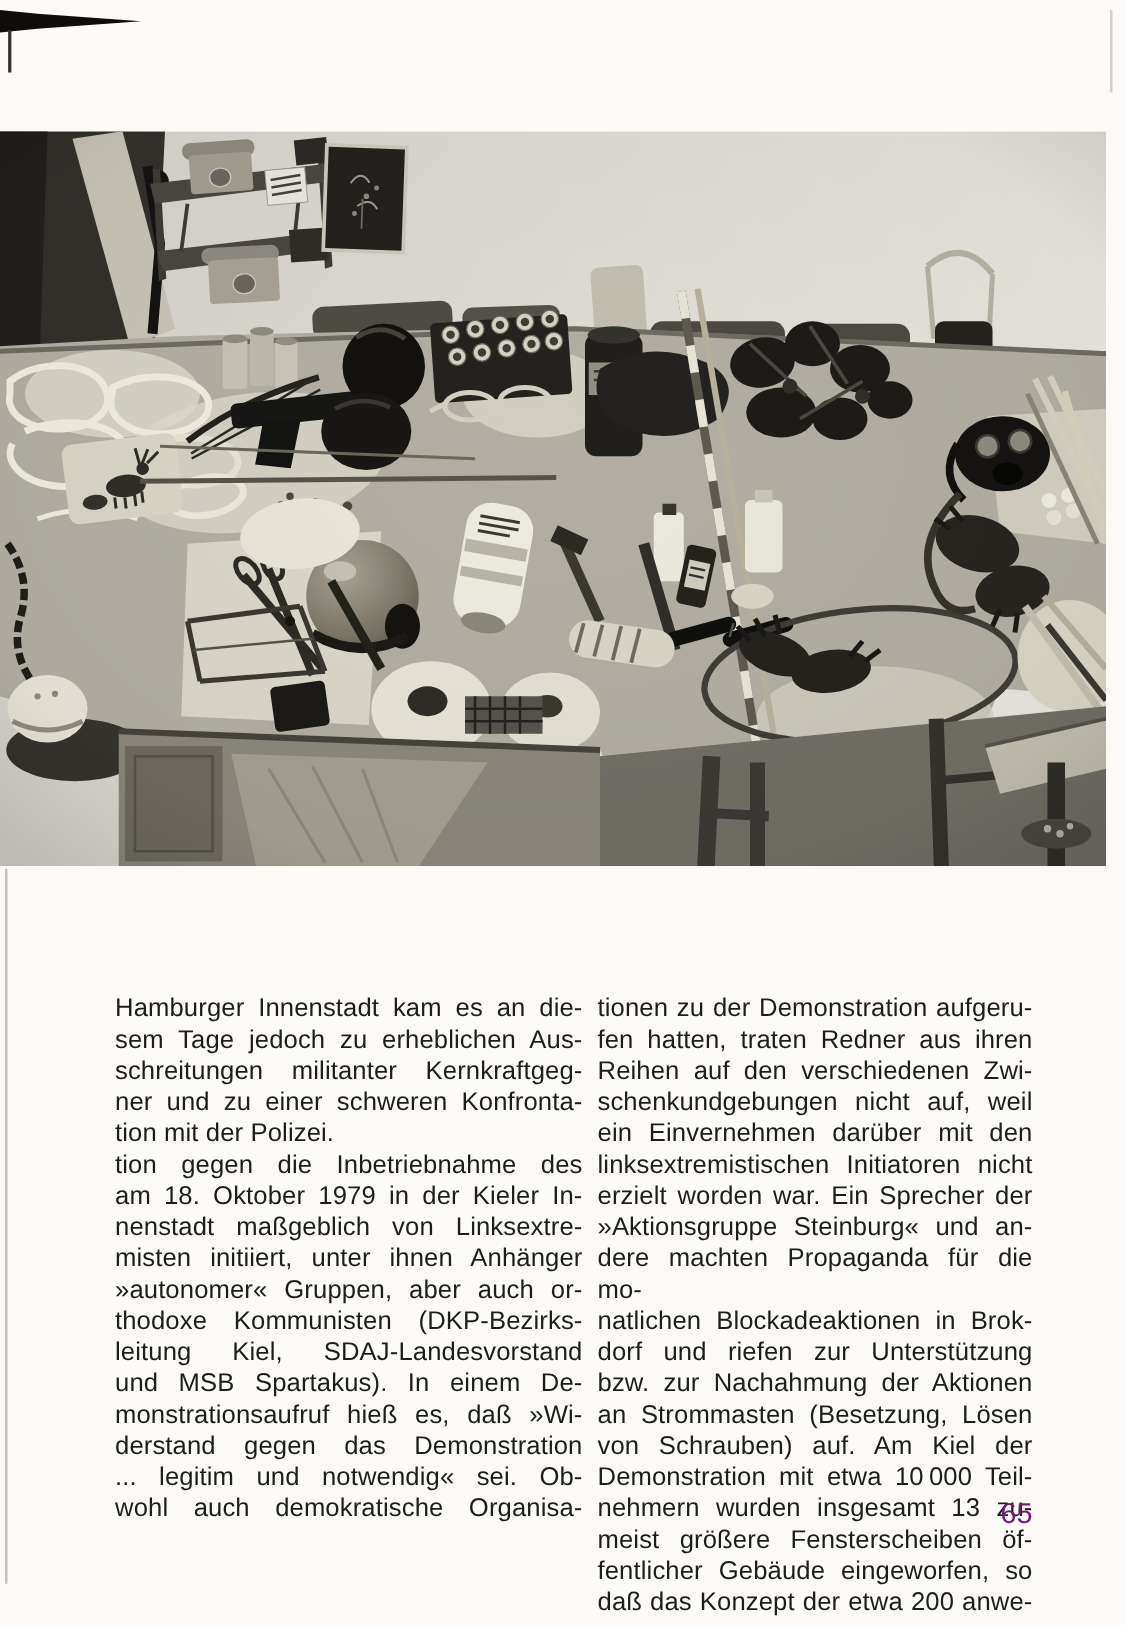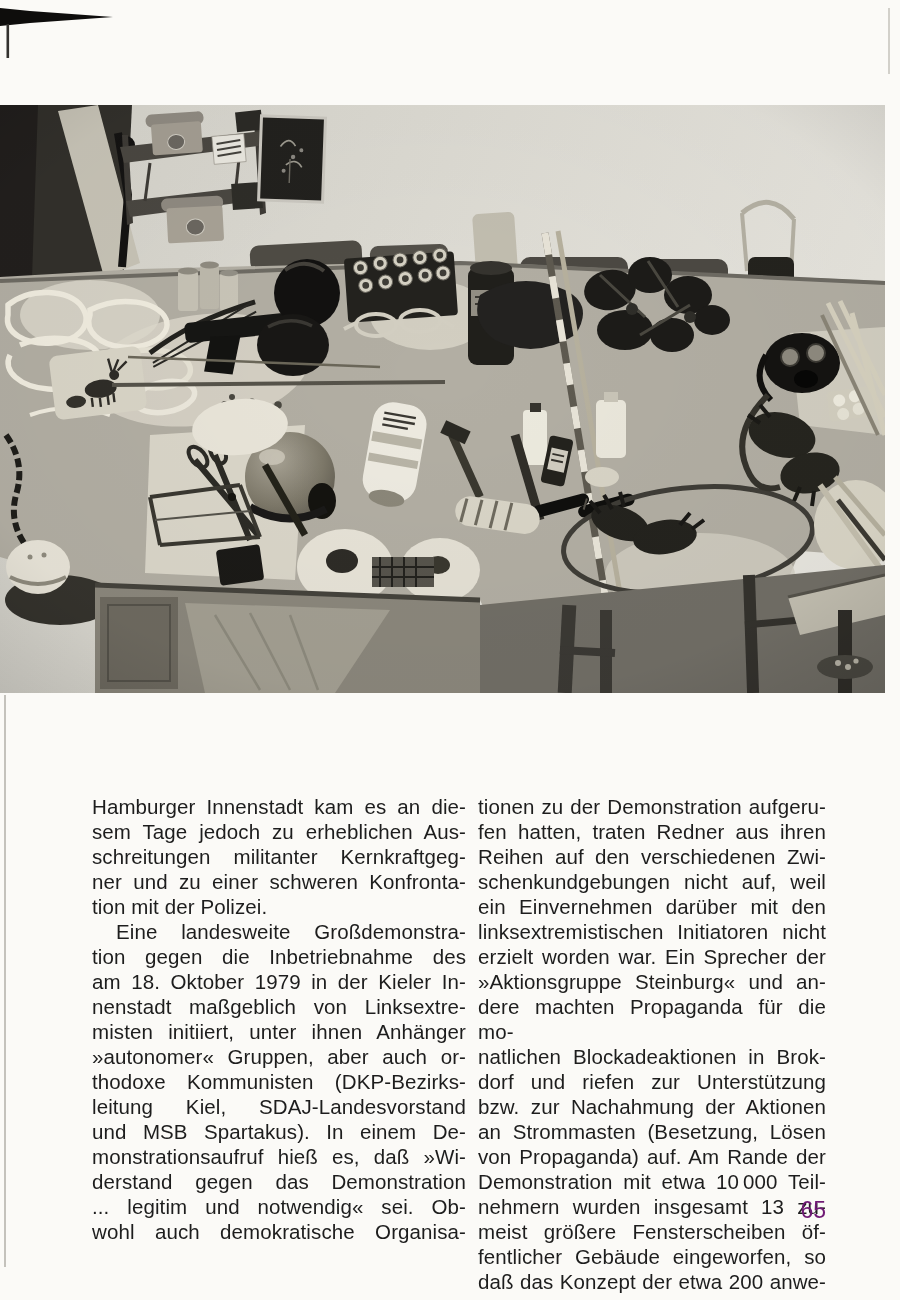--- a/index.html
+++ b/index.html
@@ -389,21 +389,20 @@
       <rect x="0" y="0" width="885" height="588" fill="url(#vig)"></rect>
     </svg>
   </div>
 
   <div class="col" id="col-left">
       <div class="line">Hamburger Innenstadt kam es an die-</div>
       <div class="line">sem Tage jedoch zu erheblichen Aus-</div>
       <div class="line">schreitungen militanter Kernkraftgeg-</div>
       <div class="line">ner und zu einer schweren Konfronta-</div>
       <div class="line endline">tion mit der Polizei.</div>
-      <div class="line indent">Eine landesweite Großdemonstra-</div>
       <div class="line">tion gegen die Inbetriebnahme des</div>
       <div class="line">am 18. Oktober 1979 in der Kieler In-</div>
       <div class="line">nenstadt maßgeblich von Linksextre-</div>
       <div class="line">misten initiiert, unter ihnen Anhänger</div>
       <div class="line">»autonomer« Gruppen, aber auch or-</div>
       <div class="line">thodoxe Kommunisten (DKP-Bezirks-</div>
       <div class="line">leitung Kiel, SDAJ-Landesvorstand</div>
       <div class="line">und MSB Spartakus). In einem De-</div>
       <div class="line">monstrationsaufruf hieß es, daß »Wi-</div>
       <div class="line">derstand gegen das Demonstration</div>
@@ -417,21 +416,21 @@
       <div class="line">schenkundgebungen nicht auf, weil</div>
       <div class="line">ein Einvernehmen darüber mit den</div>
       <div class="line">linksextremistischen Initiatoren nicht</div>
       <div class="line">erzielt worden war. Ein Sprecher der</div>
       <div class="line">»Aktionsgruppe Steinburg« und an-</div>
       <div class="line">dere machten Propaganda für die mo-</div>
       <div class="line">natlichen Blockadeaktionen in Brok-</div>
       <div class="line">dorf und riefen zur Unterstützung</div>
       <div class="line">bzw. zur Nachahmung der Aktionen</div>
       <div class="line">an Strommasten (Besetzung, Lösen</div>
-      <div class="line">von Propaganda) auf. Am Rande der</div>
+      <div class="line">von Schrauben) auf. Am Kiel der</div>
       <div class="line">Demonstration mit etwa 10 000 Teil-</div>
       <div class="line">nehmern wurden insgesamt 13 zu-</div>
       <div class="line">meist größere Fensterscheiben öf-</div>
       <div class="line">fentlicher Gebäude eingeworfen, so</div>
       <div class="line">daß das Konzept der etwa 200 anwe-</div>
     </div>
 
   <div class="page-number">65</div>
 
 </div>

